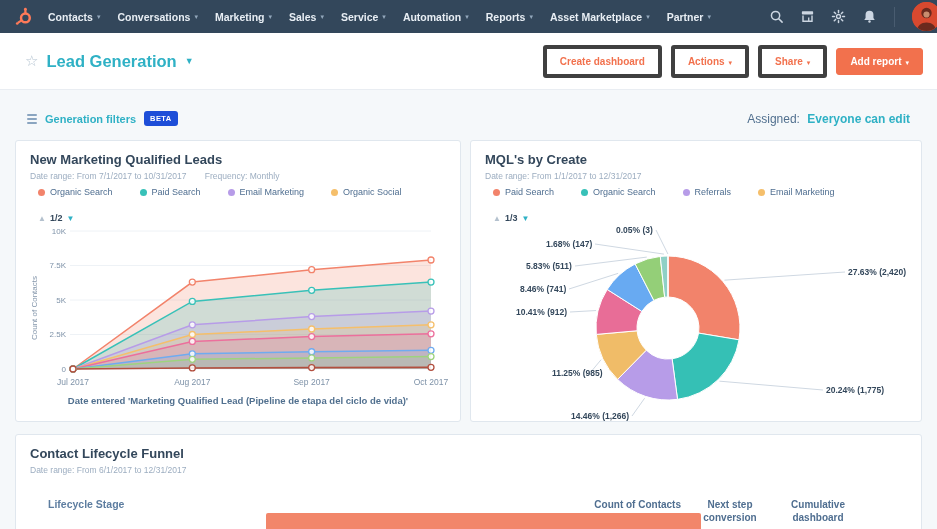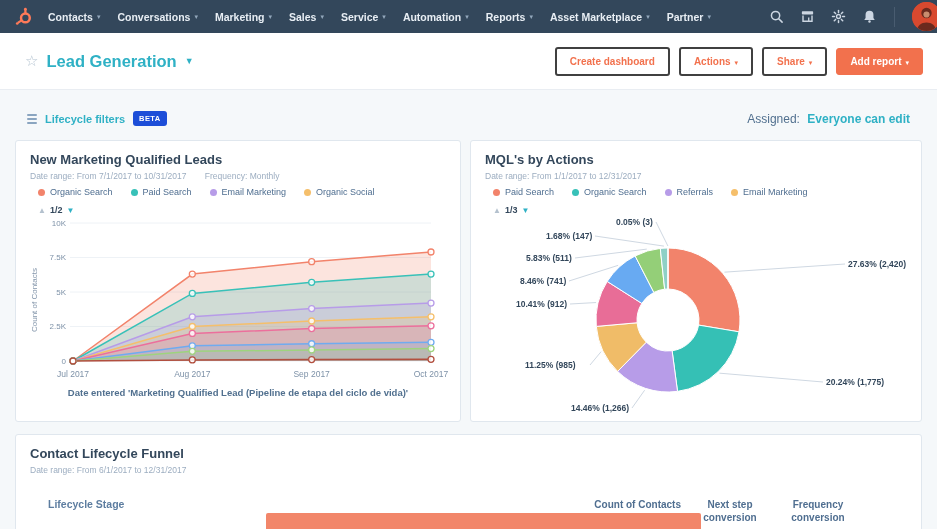--- a/index.html
+++ b/index.html
@@ -19,62 +19,62 @@
   .avatar { width:29px; height:29px; border-radius:50%; background:#d8492f; overflow:hidden; flex:none; margin-right:-4px; cursor:pointer; position:relative; }
   .avatar svg { position:absolute; inset:0; }
 
   
   .dash-header { height:57px; background:#fff; display:flex; align-items:center; padding:0 14px 0 16px; border-bottom:1px solid #e9edf2; }
   .star { color:#b6c5d2; font-size:15px; margin:0 8px 0 9px; cursor:pointer; }
   .page-title { font-size:16.5px; color:#2fb1c5; font-weight:700; }
   .title-caret { color:#2fb1c5; font-size:9px; margin-left:8px; cursor:pointer; }
   .header-actions { margin-left:auto; display:flex; gap:9px; align-items:center; }
   .btn { font-size:10px; font-weight:600; border-radius:3px; padding:7px 13px; cursor:pointer; font-family:inherit; white-space:nowrap; }
-  .btn.outline { background:#fff; color:#f2714d; border:2px solid #404040; }
+  .btn.outline { background:#fff; color:#f2714d; border:4px solid #404040; }
   .btn.primary { background:#f2714d; color:#fff; border:1px solid #f2714d; }
   .bcaret { font-size:7px; margin-left:4px; }
 
   
   .body-area { background:#f5f8fa; padding:0 15px; }
   .filters-row { display:flex; align-items:center; padding:21px 12px 14px 12px; }
   .burger { display:flex; flex-direction:column; gap:2px; cursor:pointer; }
   .burger span { width:10px; height:2px; background:#8aa5c0; border-radius:1px; }
   .filters-label { color:#2fb1c5; font-weight:700; font-size:11px; margin:0 8px; cursor:pointer; }
   .beta { background:#1d4ed8; color:#fff; font-size:7.5px; font-weight:700; padding:3px 6px; border-radius:3px; letter-spacing:.4px; }
   .assigned { margin-left:auto; font-size:12px; color:#51708f; }
   .assigned-link { color:#2fb1c5; font-weight:600; margin-left:4px; cursor:pointer; }
 
   .cards-row { display:flex; gap:9px; }
   .card { background:#fff; border:1px solid #e0e7ee; border-radius:3px; padding:11px 14px; overflow:hidden; }
   .card-line { width:446px; height:282px; }
   .card-pie { flex:1; height:282px; position:relative; }
   .card-title { font-size:13px; font-weight:700; color:#33475b; }
   .card-sub { font-size:8.5px; color:#9cadc0; margin-top:4px; }
   .freq { margin-left:16px; }
-  .legend { display:flex; gap:18px; margin:6px 0 8px 8px; font-size:9px; color:#4f6e90; }
+  .legend { display:flex; gap:27px; margin:6px 0 16px 8px; font-size:9px; color:#4f6e90; }
   .legend-item { display:flex; align-items:center; gap:5px; cursor:pointer; }
   .legend-dot { width:7px; height:7px; border-radius:50%; background:#ccc; }
   .pager { display:flex; align-items:center; gap:4px; font-size:9px; font-weight:700; color:#33475b; margin:5px 0 0 8px; }
   .pg-up { color:#b4c1ce; font-size:8px; cursor:pointer; }
   .pg-down { color:#2fb1c5; font-size:8px; cursor:pointer; }
 
   .chart-wrap { display:flex; align-items:center; margin-top:0px; }
   .ylab { writing-mode:vertical-rl; transform:rotate(180deg); font-size:8px; color:#8496ab; flex:none; }
   svg.line-chart { width:398px; height:170px; overflow:visible; }
   svg text.tick { font-size:8px; fill:#7e92a8; font-family:"Liberation Sans",sans-serif; }
   svg text.xlab { font-size:8.5px; fill:#7e92a8; font-family:"Liberation Sans",sans-serif; }
   .caption { font-size:9.5px; font-weight:700; color:#51708f; text-align:center; max-width:345px; margin:2px auto 12px; line-height:1.3; }
 
   .pie-area { position:relative; height:215px; margin-top:2px; }
   svg.pie-chart { position:absolute; left:0; top:0; width:430px; height:215px; overflow:visible; }
   .pie-label { position:absolute; font-size:8.5px; font-weight:700; color:#33475b; white-space:nowrap; }
   .pl0 { left:363px; top:42px; }
   .pl1 { left:341px; top:160px;text-align:right; }
   .pl2 { left:86px;  top:186px; }
-  .pl3 { left:40px;  top:143px; }
+  .pl3 { left:67px;  top:143px; }
   .pl4 { left:31px;  top:82px; }
   .pl5 { left:35px;  top:59px; }
   .pl6 { left:41px;  top:36px; }
   .pl7 { left:61px;  top:14px; }
   .pl8 { left:131px; top:0px; }
 
   .card-funnel { margin-top:12px; width:100%; height:120px; position:relative; }
   .funnel-head-row { display:flex; align-items:flex-start; margin-top:23px; }
   .stage-label { font-size:10.5px; font-weight:700; color:#5d7da0; margin-left:18px; }
   .funnel-cols { margin-left:auto; display:flex; gap:18px; margin-right:50px; font-size:10px; font-weight:700; color:#4f6e90; line-height:1.3; }
@@ -196,21 +196,21 @@
   </header>
 
   <div class="body-area">
 
     <div class="filters-row">
       <span class="burger">
           <span></span>
           <span></span>
           <span></span>
         </span>
-      <span class="filters-label">Lifecycle filters</span>
+      <span class="filters-label">Generation filters</span>
       <span class="beta">BETA</span>
       <span class="assigned">
         <span>Assigned:</span>
         <span class="assigned-link">Everyone can edit</span>
       </span>
     </div>
 
     <div class="cards-row">
 
       <section class="card card-line">
@@ -306,21 +306,21 @@
               <text x="34" y="162" text-anchor="middle" class="xlab">Jul 2017</text>
               <text x="153.33333333333331" y="162" text-anchor="middle" class="xlab">Aug 2017</text>
               <text x="272.66666666666663" y="162" text-anchor="middle" class="xlab">Sep 2017</text>
               <text x="392" y="162" text-anchor="middle" class="xlab">Oct 2017</text>
             </svg>
         </div>
         <div class="caption">Date entered 'Marketing Qualified Lead (Pipeline de etapa del ciclo de vida)'</div>
       </section>
 
       <section class="card card-pie">
-        <div class="card-title">MQL's by Actions</div>
+        <div class="card-title">MQL's by Create</div>
         <div class="card-sub">
           <span>Date range: From 1/1/2017 to 12/31/2017</span>
         </div>
         <div class="legend">
           <span class="legend-item">
               <span class="legend-dot" style="background: rgb(242, 131, 107);"></span>
               <span>Paid Search</span>
             </span>
           <span class="legend-item">
               <span class="legend-dot" style="background: rgb(56, 193, 184);"></span>
@@ -377,20 +377,20 @@
     <section class="card card-funnel">
       <div class="card-title">Contact Lifecycle Funnel</div>
       <div class="card-sub">
         <span>Date range: From 6/1/2017 to 12/31/2017</span>
       </div>
       <div class="funnel-head-row">
         <span class="stage-label">Lifecycle Stage</span>
         <div class="funnel-cols">
           <span class="fcol-0">Count of Contacts</span>
           <span class="fcol-1">Next step conversion</span>
-          <span class="fcol-2">Frequency conversion</span>
+          <span class="fcol-2">Cumulative dashboard</span>
         </div>
       </div>
       <div class="funnel-bar" style="background: rgb(242, 134, 106);"></div>
     </section>
 
   </div>
 </div>
 
 </body></html>

